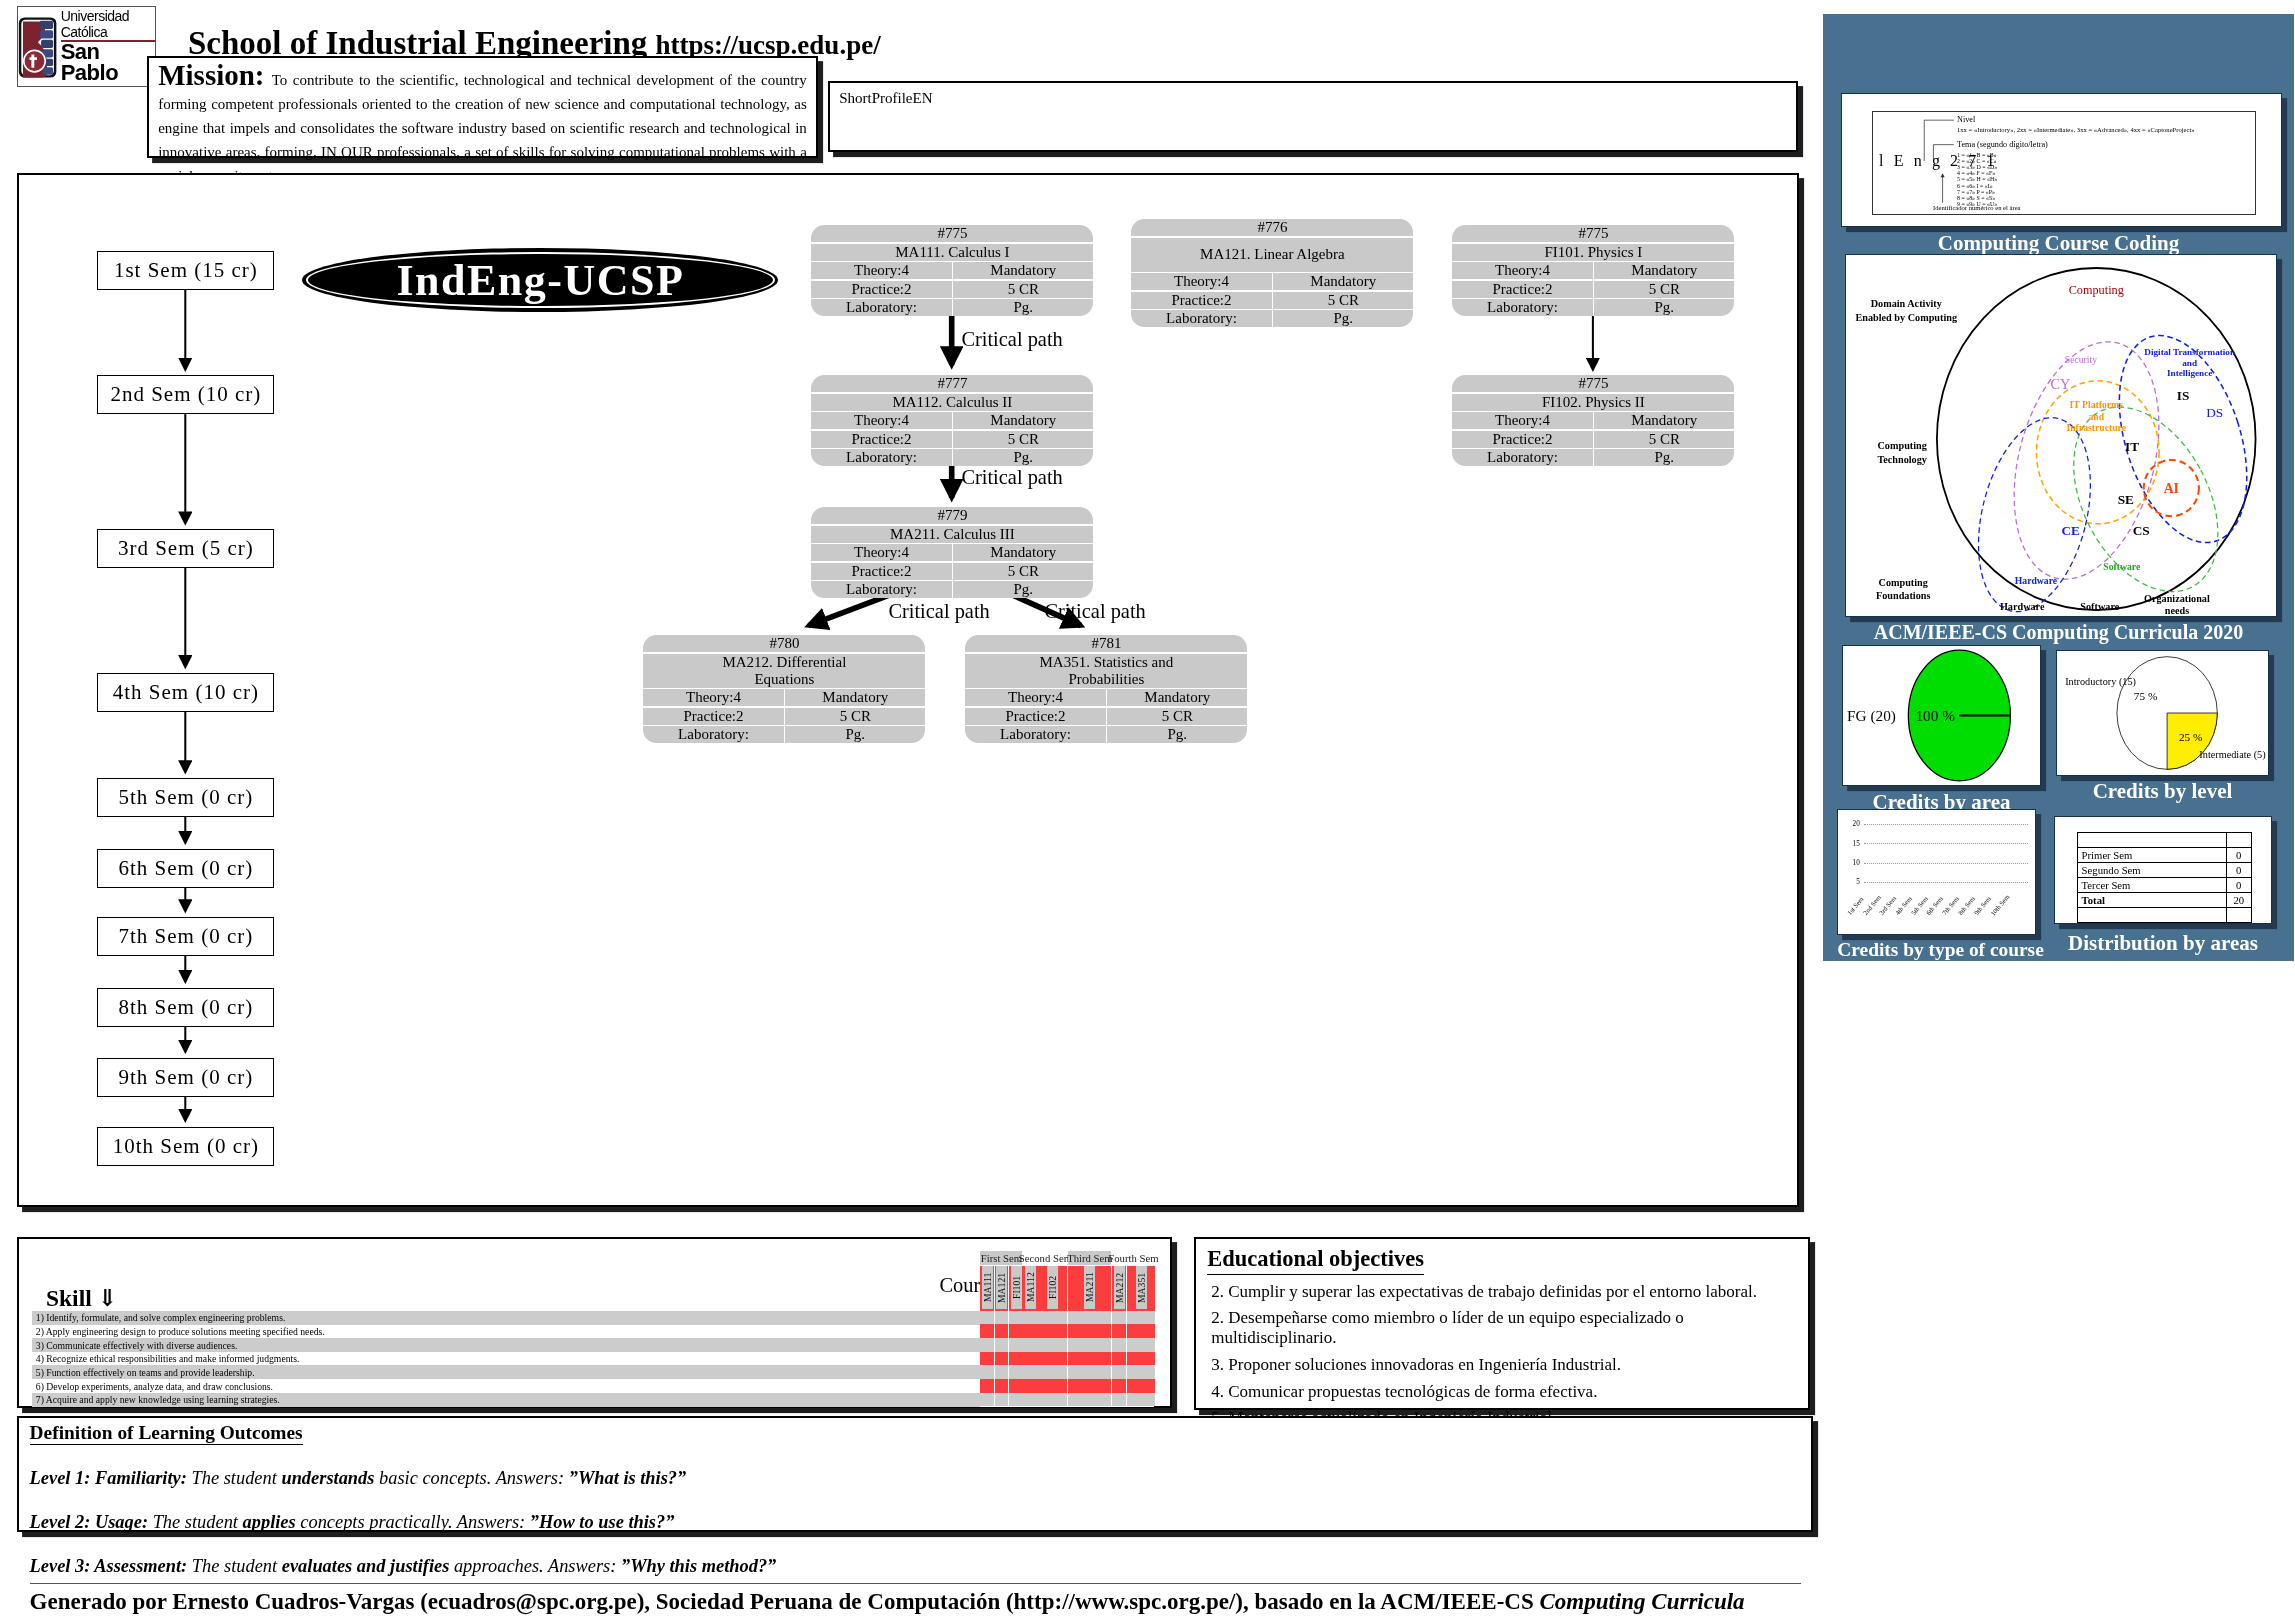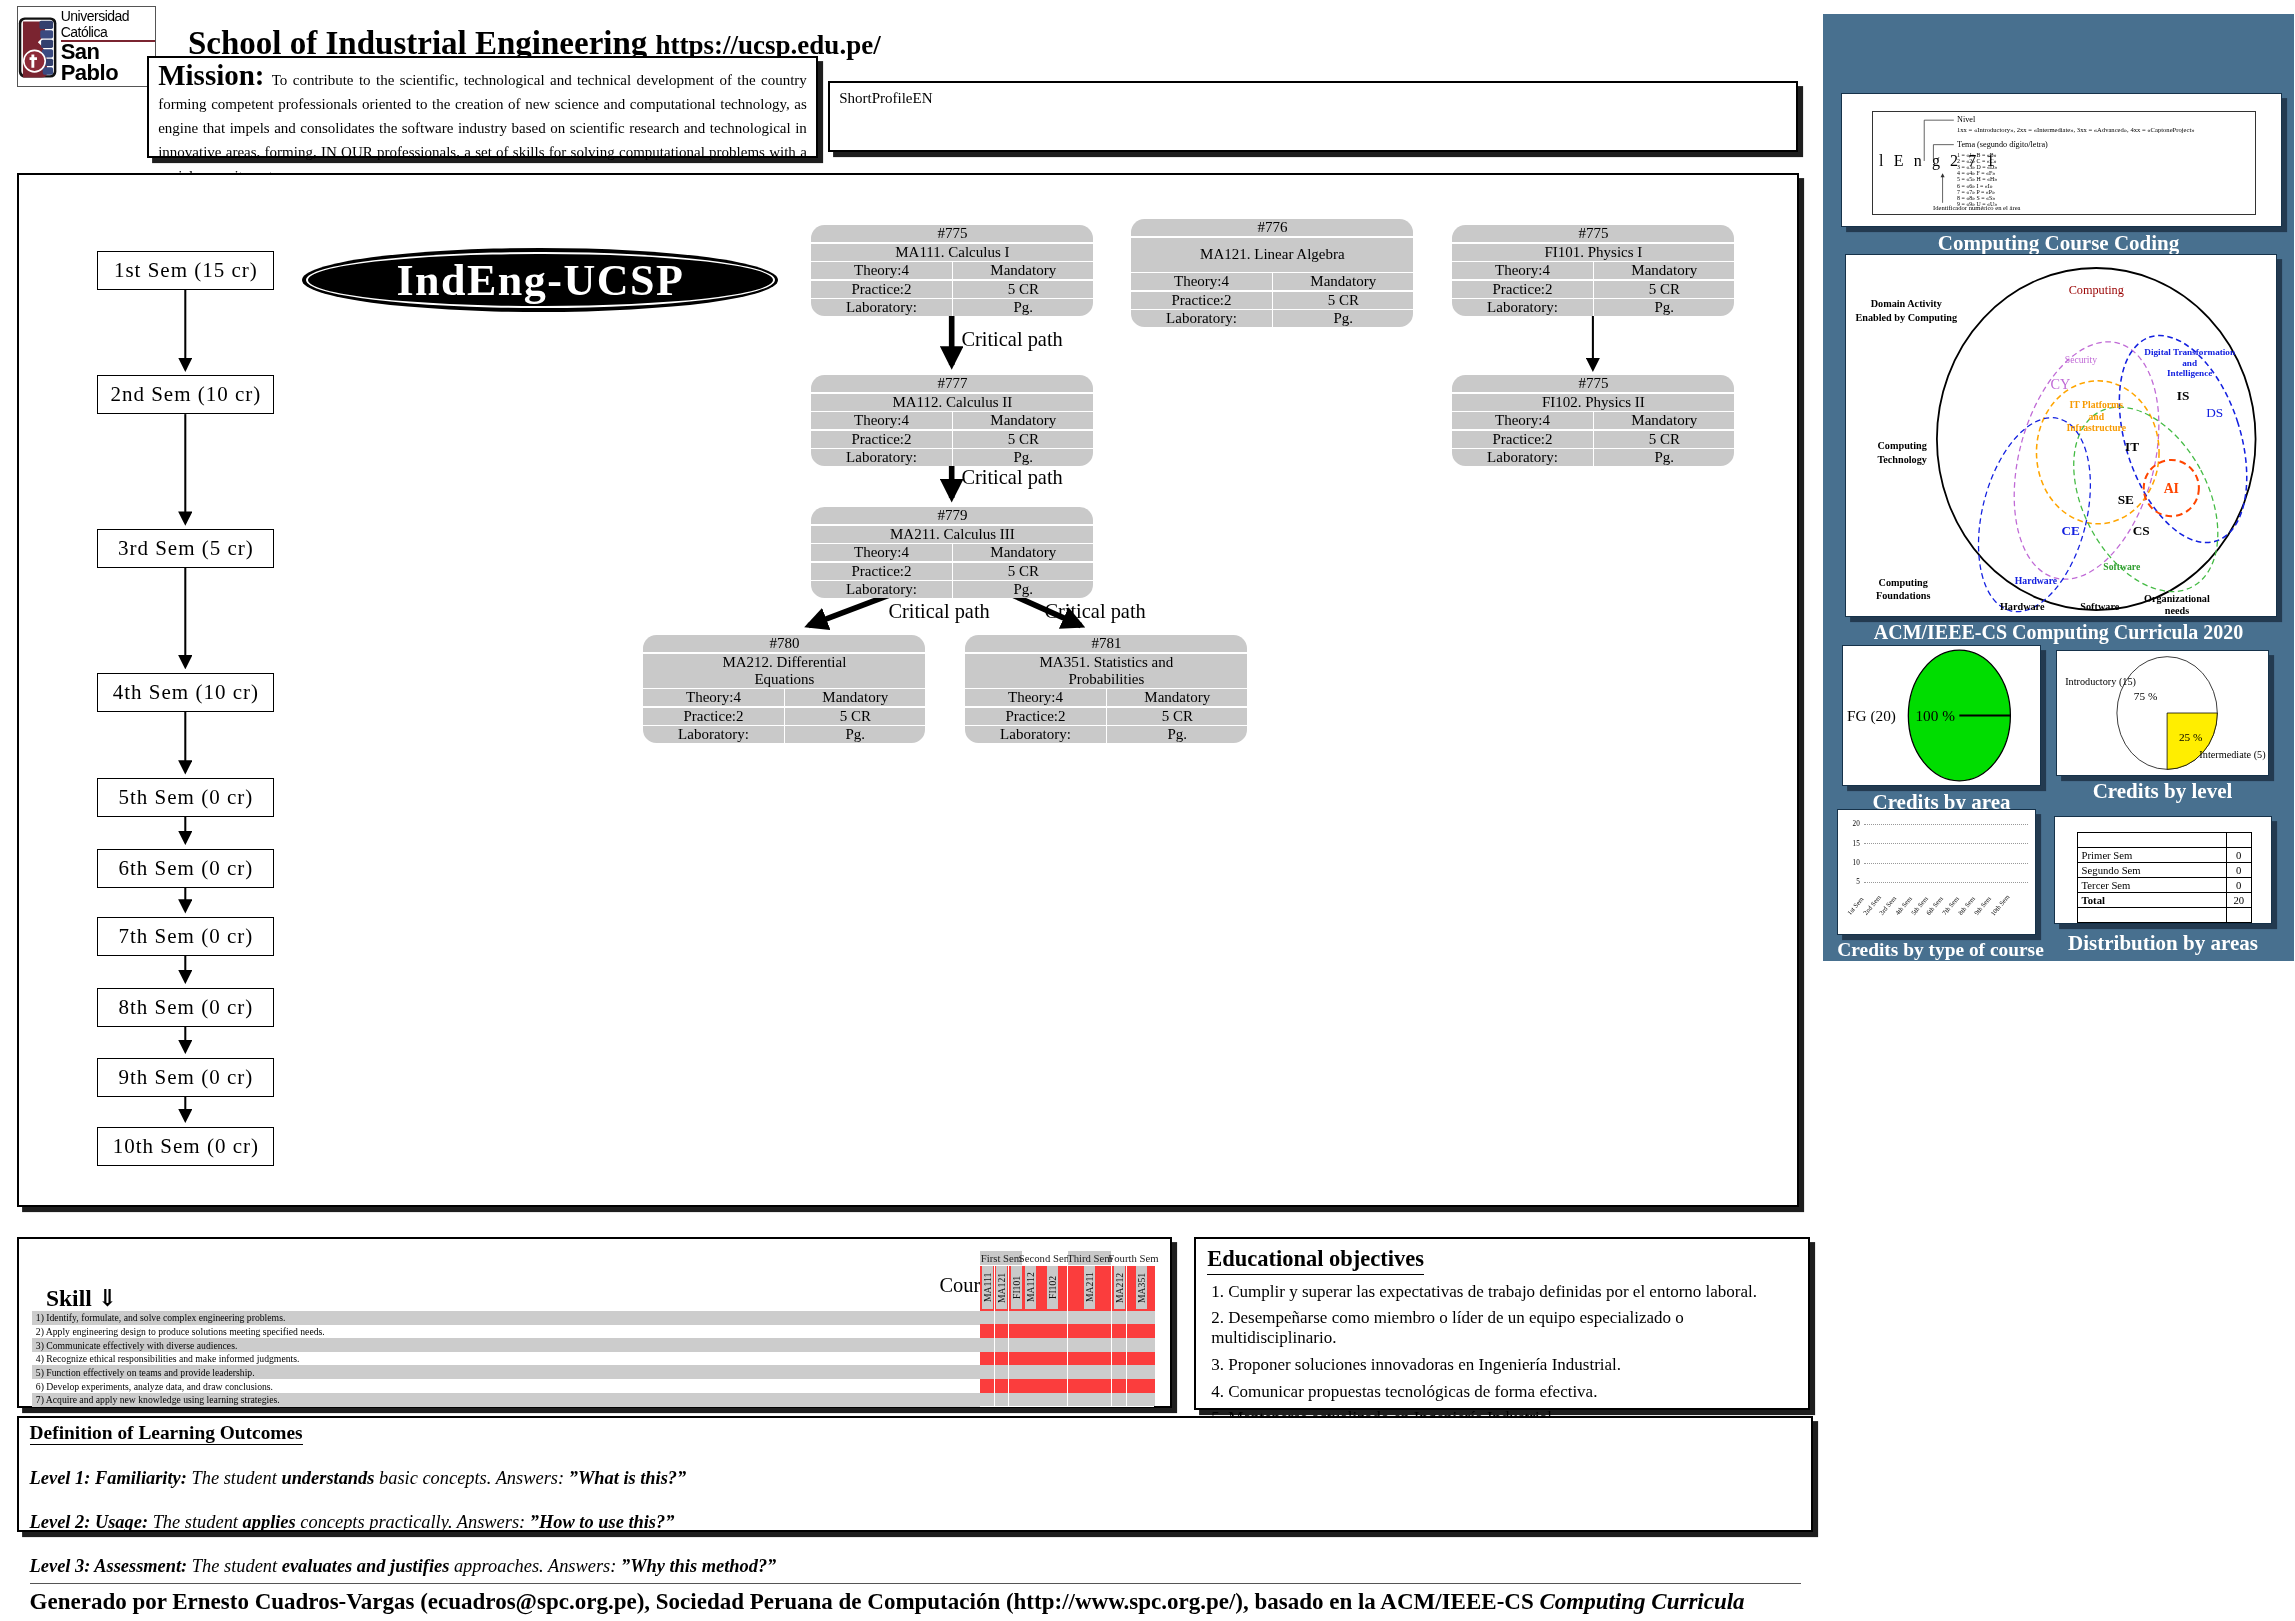--- a/index.html
+++ b/index.html
@@ -566,21 +566,21 @@
         <div class="mcell r"></div>
         <div class="mcell g"></div>
         <div class="mcell r"></div>
         <div class="mcell g"></div>
     </div>
   </div>
 </div>
 
 <div class="panel" style="left:1194px;top:1237px;width:616px;height:173px;padding:7.2px 11.2px;">
   <div class="obj-title">Educational objectives</div>
-  <div class="obj-item">1. Cumplir y superar las expectativas de trabajo definidas por el entorno laboral.</div>
+  <div class="obj-item">2. Cumplir y superar las expectativas de trabajo definidas por el entorno laboral.</div>
   <div class="obj-item">2. Desempeñarse como miembro o líder de un equipo especializado o multidisciplinario.</div>
   <div class="obj-item">3. Proponer soluciones innovadoras en Ingeniería Industrial.</div>
   <div class="obj-item">4. Comunicar propuestas tecnológicas de forma efectiva.</div>
   <div class="obj-item">5. Mantenerse actualizado en Ingeniería Industrial.</div>
   <div class="obj-item">6. Comprender y aplicar las consecuencias sociales y éticas de la tecnología.</div>
 </div>
 
 <div class="panel" style="left:17.4px;top:1416px;width:1796px;height:116px;padding:4.1px 10.2px;">
   <div style="font-size:19.4px;font-weight:bold;border-bottom:1.3px solid #000;display:inline-block;">Definition of Learning Outcomes</div>
   <div class="lo-line">

